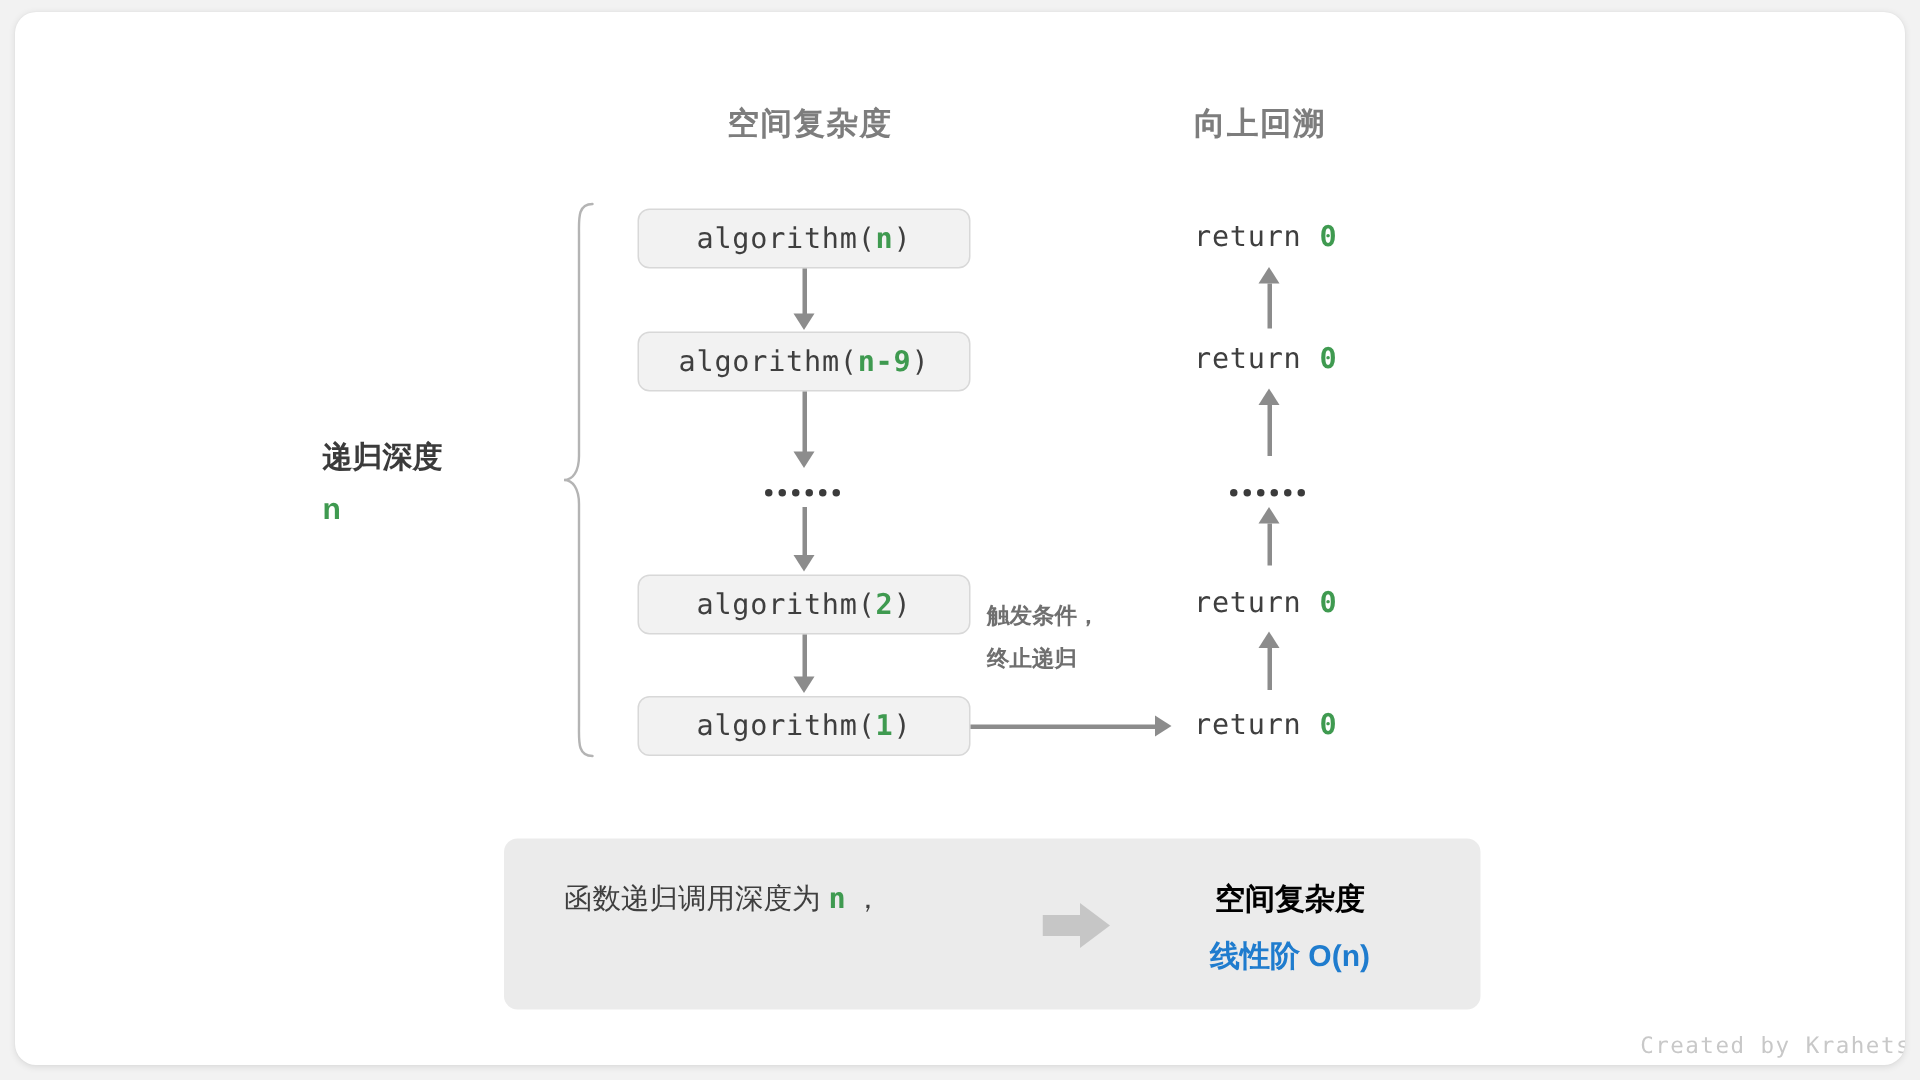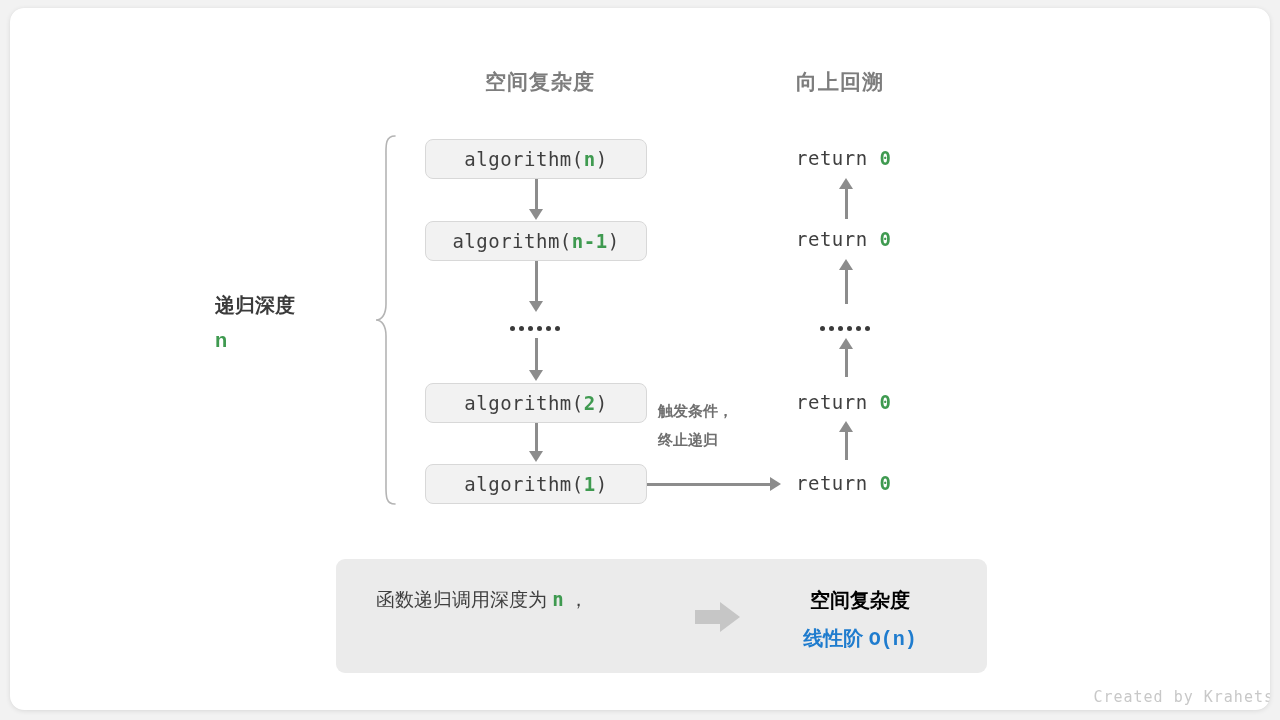--- a/index.html
+++ b/index.html
@@ -165,21 +165,21 @@
   .panel-right .title {
     font-size: 20px;
     font-weight: bold;
     color: #000000;
   }
   .panel-right .value {
     font-size: 20px;
     font-weight: bold;
     color: #1f7cce;
   }
-  .panel-right .value .mono { font-family: Liberation Mono, monospace; margin-top: 28px; }
+  .panel-right .value .mono { font-family: Liberation Sans, sans-serif; margin-top: 28px; }
 
   .blockarrow {
     position: absolute;
     left: 685px;
     top: 593px;
     width: 45px;
     height: 32px;
   }
 
   .credit {
@@ -213,21 +213,21 @@
     </div>
 
     <div class="callbox" style="left:415px; top:131px;">
       <span>algorithm(</span>
         <span class="grn">n</span>
         <span>)</span>
     </div>
 
     <div class="callbox" style="left:415px; top:213px;">
       <span>algorithm(</span>
-        <span class="grn">n-1</span>
+        <span class="grn">n-9</span>
         <span>)</span>
     </div>
 
     <div class="callbox" style="left:415px; top:375px;">
       <span>algorithm(</span>
         <span class="grn">2</span>
         <span>)</span>
     </div>
 
     <div class="callbox" style="left:415px; top:456px;">

